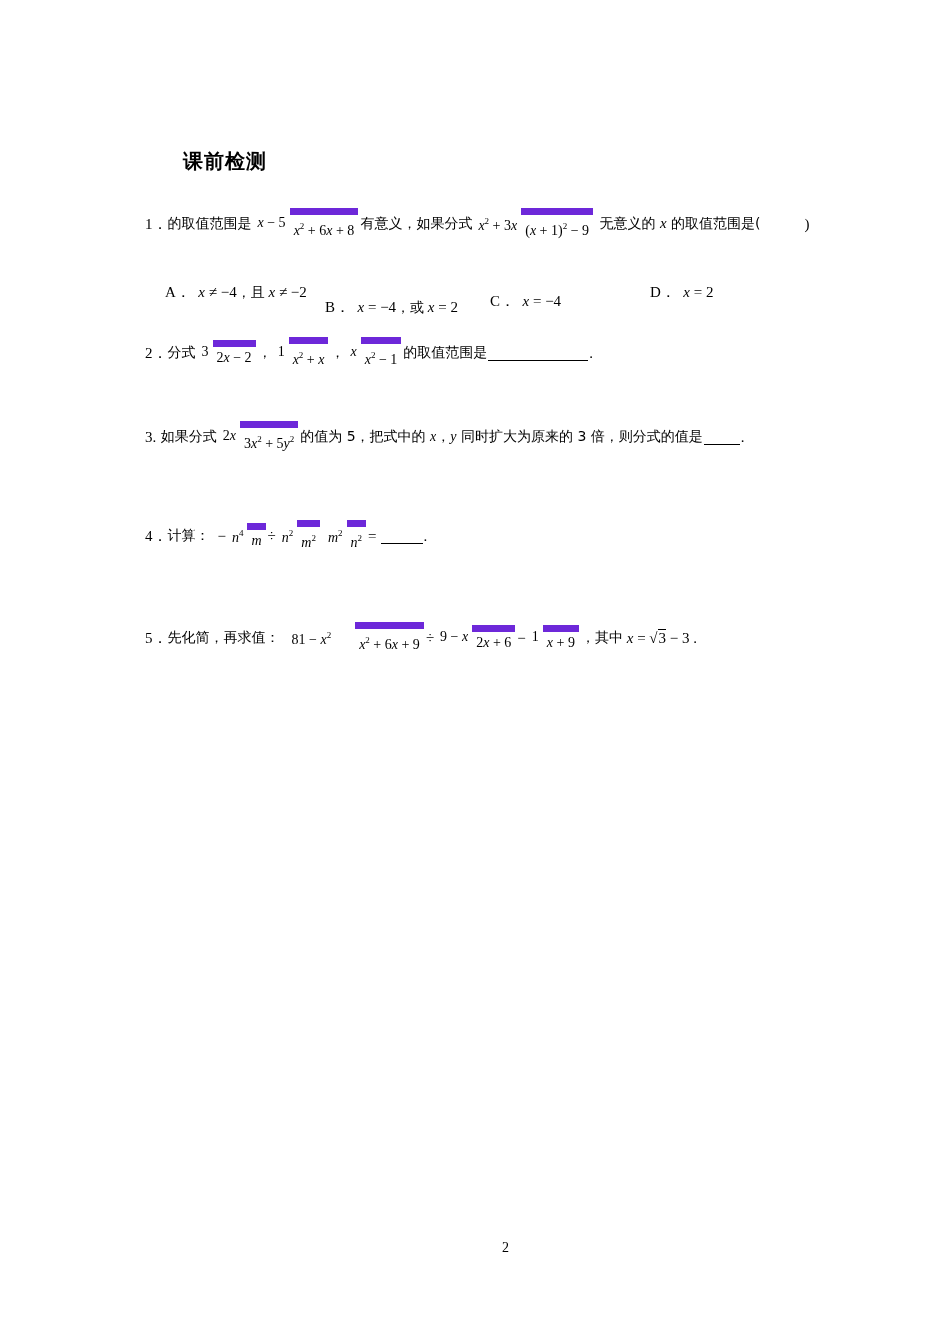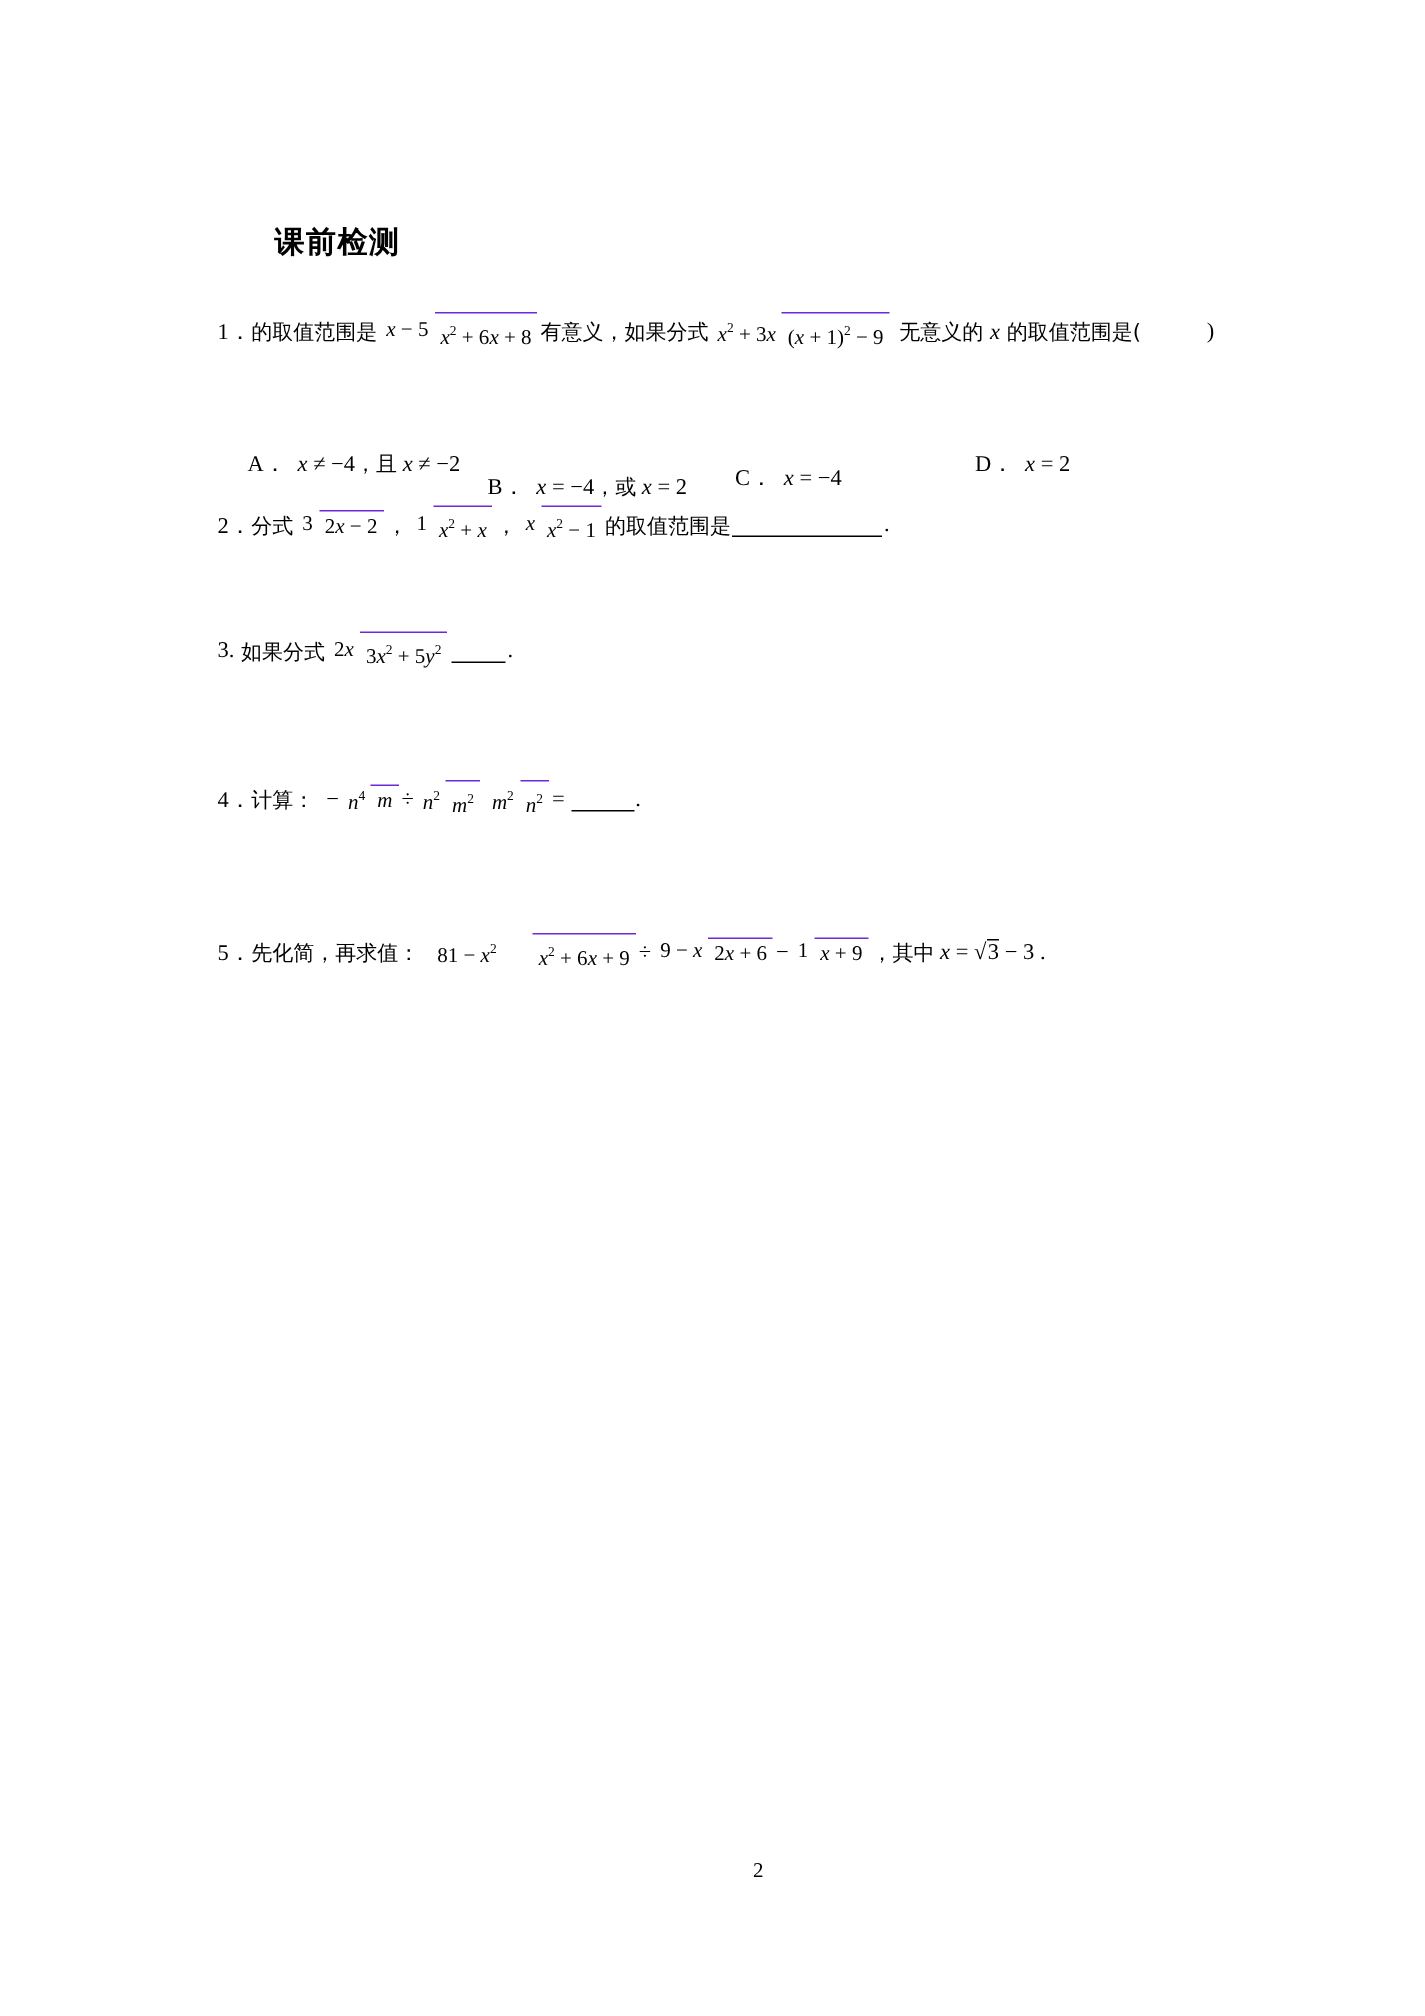--- a/index.html
+++ b/index.html
@@ -5,21 +5,21 @@
   html, body { margin:0; padding:0; background:#fff; }
   body { width:950px; height:1344px; position:relative; overflow:hidden; color:#000;
          font-family:"Liberation Serif","DejaVu Serif",serif; }
   .title { position:absolute; left:145px; top:148px; font-family:"DejaVu Sans","Liberation Sans",sans-serif;
            font-weight:bold; font-size:20px; letter-spacing:1px;margin-left:38px; }
   .line { position:absolute; left:145px; font-size:15px; white-space:nowrap; display:flex; align-items:center; }
   .cjk { font-family:"DejaVu Sans","Liberation Sans",sans-serif; font-size:14px; }
   .num { font-size:15px; }
   .frac { display:inline-flex; flex-direction:row; align-items:center; vertical-align:middle; margin:0 2px; }
   .frac .n { padding:0 4px 2px; font-size:14px; line-height:18px; }
-  .frac .d { padding:2px 4px 0; font-size:14px; line-height:18px; border-top:1px solid #6d28d9; }
+  .frac .d { padding:2px 4px 0; font-size:14px; line-height:18px; border-top:7px solid #6d28d9; }
   i { font-style:italic; }
   sup { font-size:9px; vertical-align:6px; }
   .blank { display:inline-block; border-bottom:1px solid #000; height:14px; margin:0 1px; }
   .opt { display:inline-block; }
   .page-num { position:absolute; left:502px; top:1240px; font-size:14px; }
   .sqrt { border-top:1px solid #000; padding-left:1px; }
 </style>
 </head>
 <body>
 
@@ -35,21 +35,21 @@
   <span class="cjk">有意义，如果分式</span>
   <span class="frac">
     <span class="n"><i>x</i><sup>2</sup> + 3<i>x</i></span>
     <span class="d">(<i>x</i> + 1)<sup>2</sup> − 9</span>
   </span>
   <span class="cjk">&nbsp;无意义的 <i style="font-family:'Liberation Serif',serif;font-size:15px;">x</i> 的取值范围是(</span>
   <span style="display:inline-block;width:44px;"></span>
   <span>)</span>
 </div>
 
-<div class="line" style="top:285px; left:165px;">
+<div class="line" style="top:268px; left:165px;">
   <span class="opt" style="width:160px;">A．&nbsp;&nbsp;<i>x</i> ≠ −4<span class="cjk">，且</span> <i>x</i> ≠ −2</span>
   <span class="opt" style="width:165px;margin-top:30px;">B．&nbsp;&nbsp;<i>x</i> = −4<span class="cjk">，或</span> <i>x</i> = 2</span>
   <span class="opt" style="width:160px;margin-top:18px;">C．&nbsp;&nbsp;<i>x</i> = −4</span>
   <span class="opt">D．&nbsp;&nbsp;<i>x</i> = 2</span>
 </div>
 
 <div class="line" style="top:337px;">
   <span class="num">2．</span>
   <span class="cjk">分式</span>
   <span class="frac">
@@ -71,20 +71,21 @@
   <span>.</span>
 </div>
 
 <div class="line" style="top:421px;">
   <span class="num">3.</span>
   <span class="cjk">&nbsp;如果分式</span>
   <span class="frac">
     <span class="n">2<i>x</i></span>
       <span class="d">3<i>x</i><sup>2</sup> + 5<i>y</i><sup>2</sup></span>
   </span>
+  <span class="cjk">的值为 5，把式中的 <i style="font-family:'Liberation Serif',serif;">x</i>，<i style="font-family:'Liberation Serif',serif;">y</i> 同时扩大为原来的 3 倍，则分式的值是</span>
   <span class="blank" style="width:36px;"></span>
   <span>.</span>
 </div>
 
 <div class="line" style="top:520px;">
   <span class="num">4．</span>
   <span class="cjk">计算：</span>
   <span style="margin-left:8px;">−</span>
   <span class="frac">
     <span class="n"><i>n</i><sup>4</sup></span>

